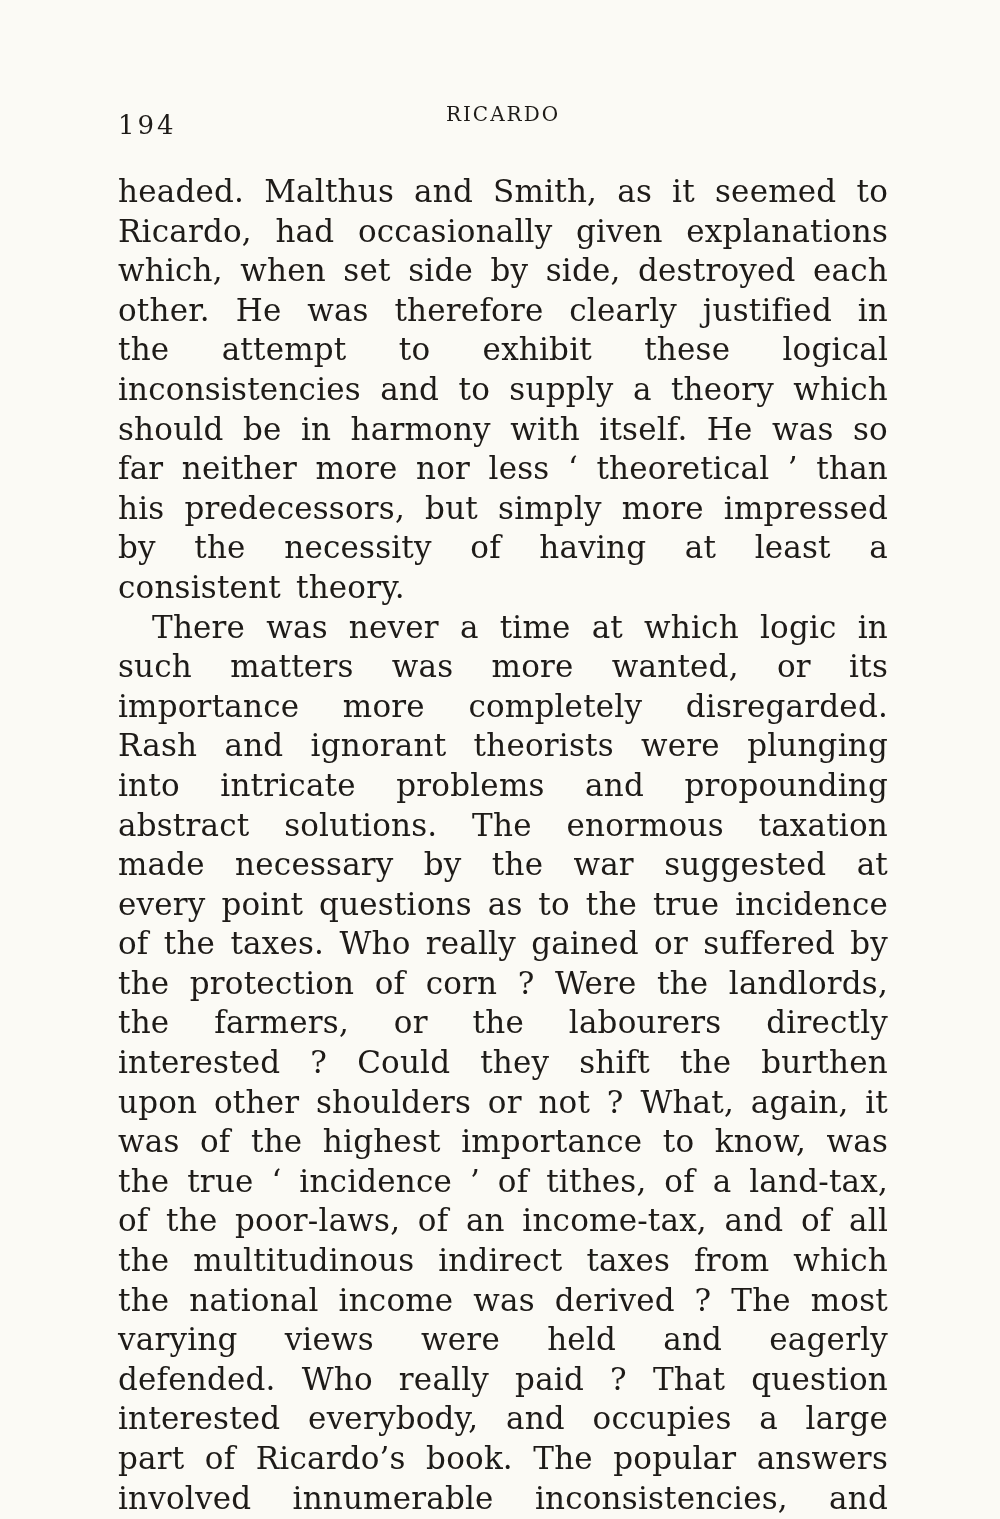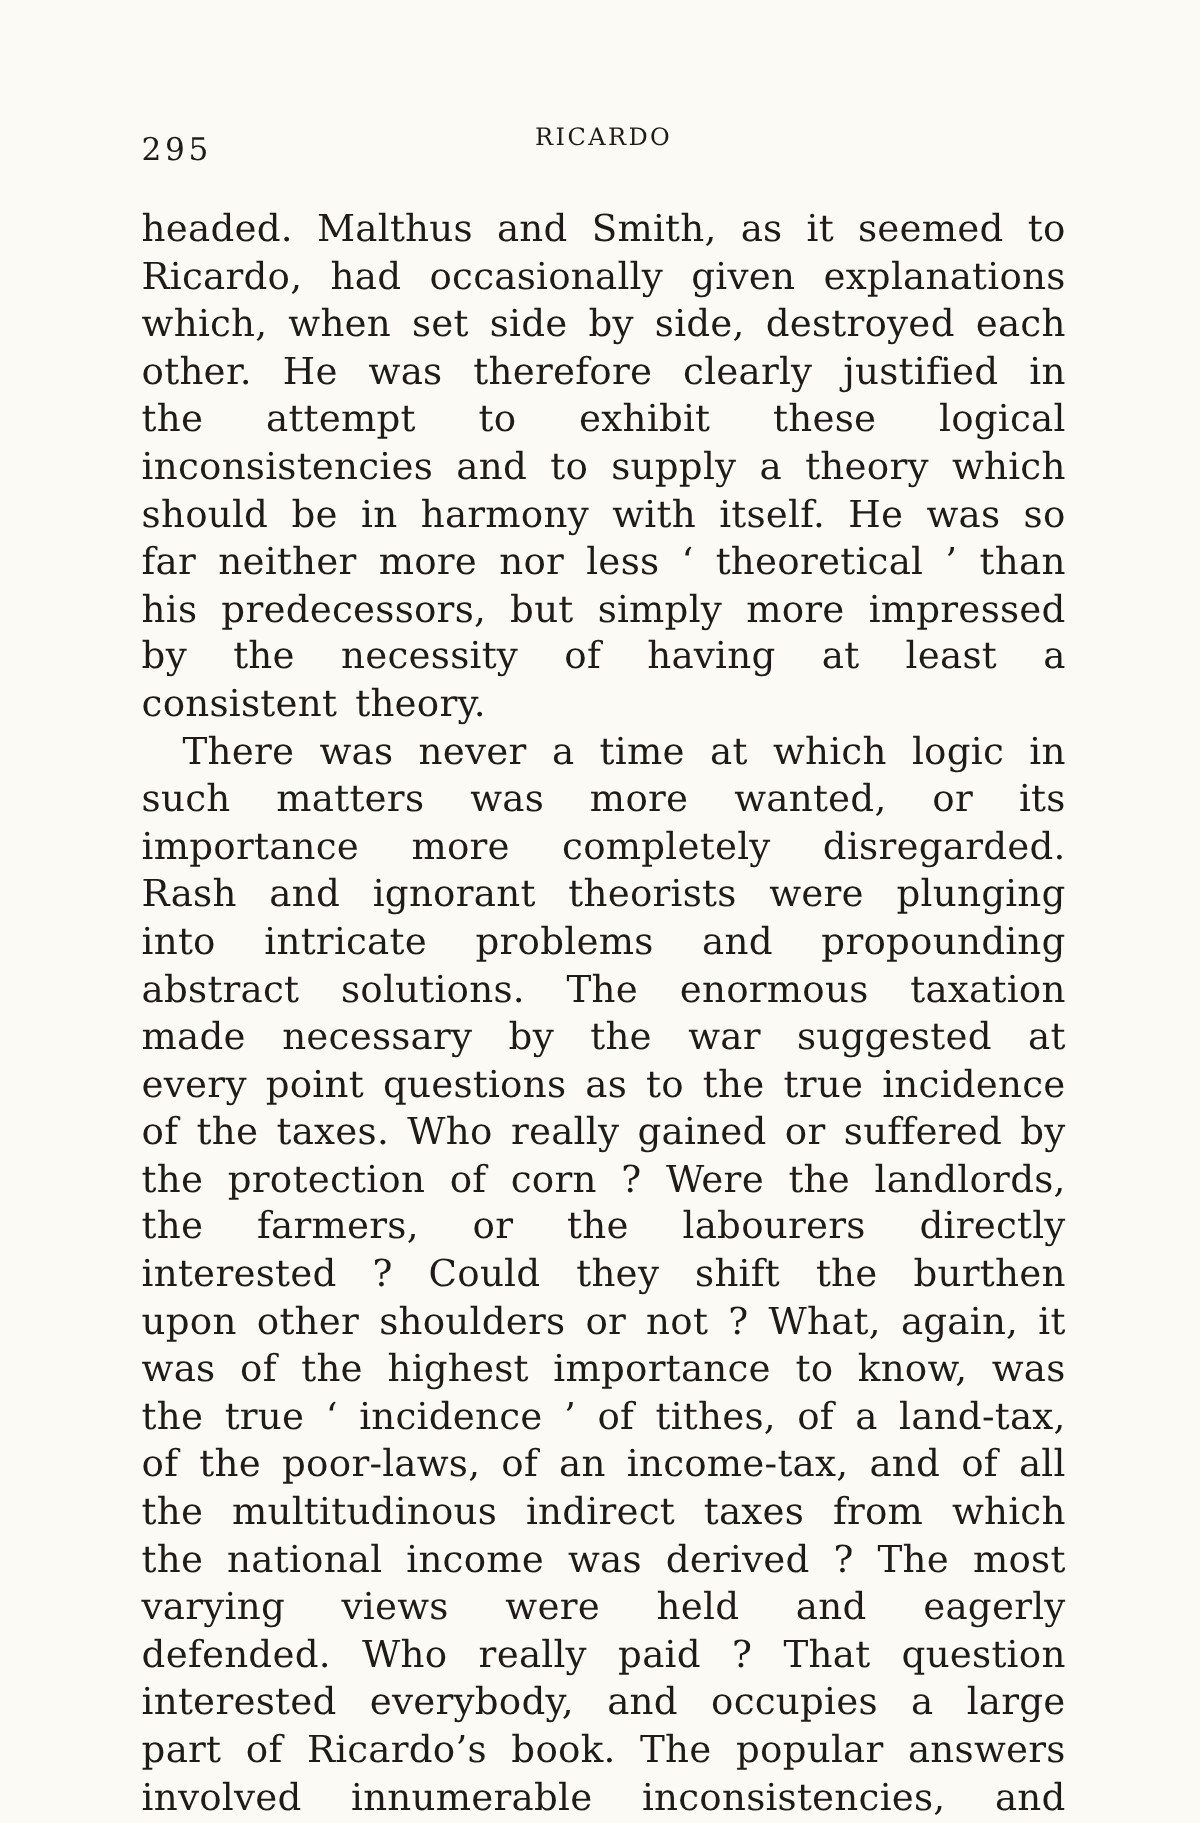--- a/index.html
+++ b/index.html
@@ -49,20 +49,20 @@
   }
   .body-text p.indent {
     text-indent: 34px;
   }
 </style>
 </head>
 <body>
 
 <div class="page">
   <div class="header-row">
-    <span class="page-number">295</span>
+    <span class="page-number">194</span>
     <span class="running-head">RICARDO</span>
   </div>
   <div class="body-text">
     <p>headed.  Malthus and Smith, as it seemed to Ricardo, had occasionally given explanations which, when set side by side, destroyed each other.  He was therefore clearly justified in the attempt to exhibit these logical inconsistencies and to supply a theory which should be in harmony with itself.  He was so far neither more nor less ‘ theoretical ’ than his predecessors, but simply more impressed by the necessity of having at least a consistent theory.</p>
     <p class="indent">There was never a time at which logic in such matters was more wanted, or its importance more completely disregarded.  Rash and ignorant theorists were plunging into intricate problems and propounding abstract solutions. The enormous taxation made necessary by the war suggested at every point questions as to the true incidence of the taxes.  Who really gained or suffered by the protection of corn ?  Were the landlords, the farmers, or the labourers directly interested ?  Could they shift the burthen upon other shoulders or not ?  What, again, it was of the highest importance to know, was the true ‘ incidence ’ of tithes, of a land-tax, of the poor-laws, of an income-tax, and of all the multitudinous indirect taxes from which the national income was derived ?  The most varying views were held and eagerly defended. Who really paid ?  That question interested everybody, and occupies a large part of Ricardo’s book.  The popular answers involved innumerable inconsistencies, and were supported by arguments which only required to be confronted in order to be confuted.  Ricardo’s aim was to substitute a clear and consistent theory for this tangle of perplexed sophistry.  In that sense his aim was in the highest degree ‘ practical,’ although he left to others the</p>
   </div>
 </div>
 
 </body></html>

